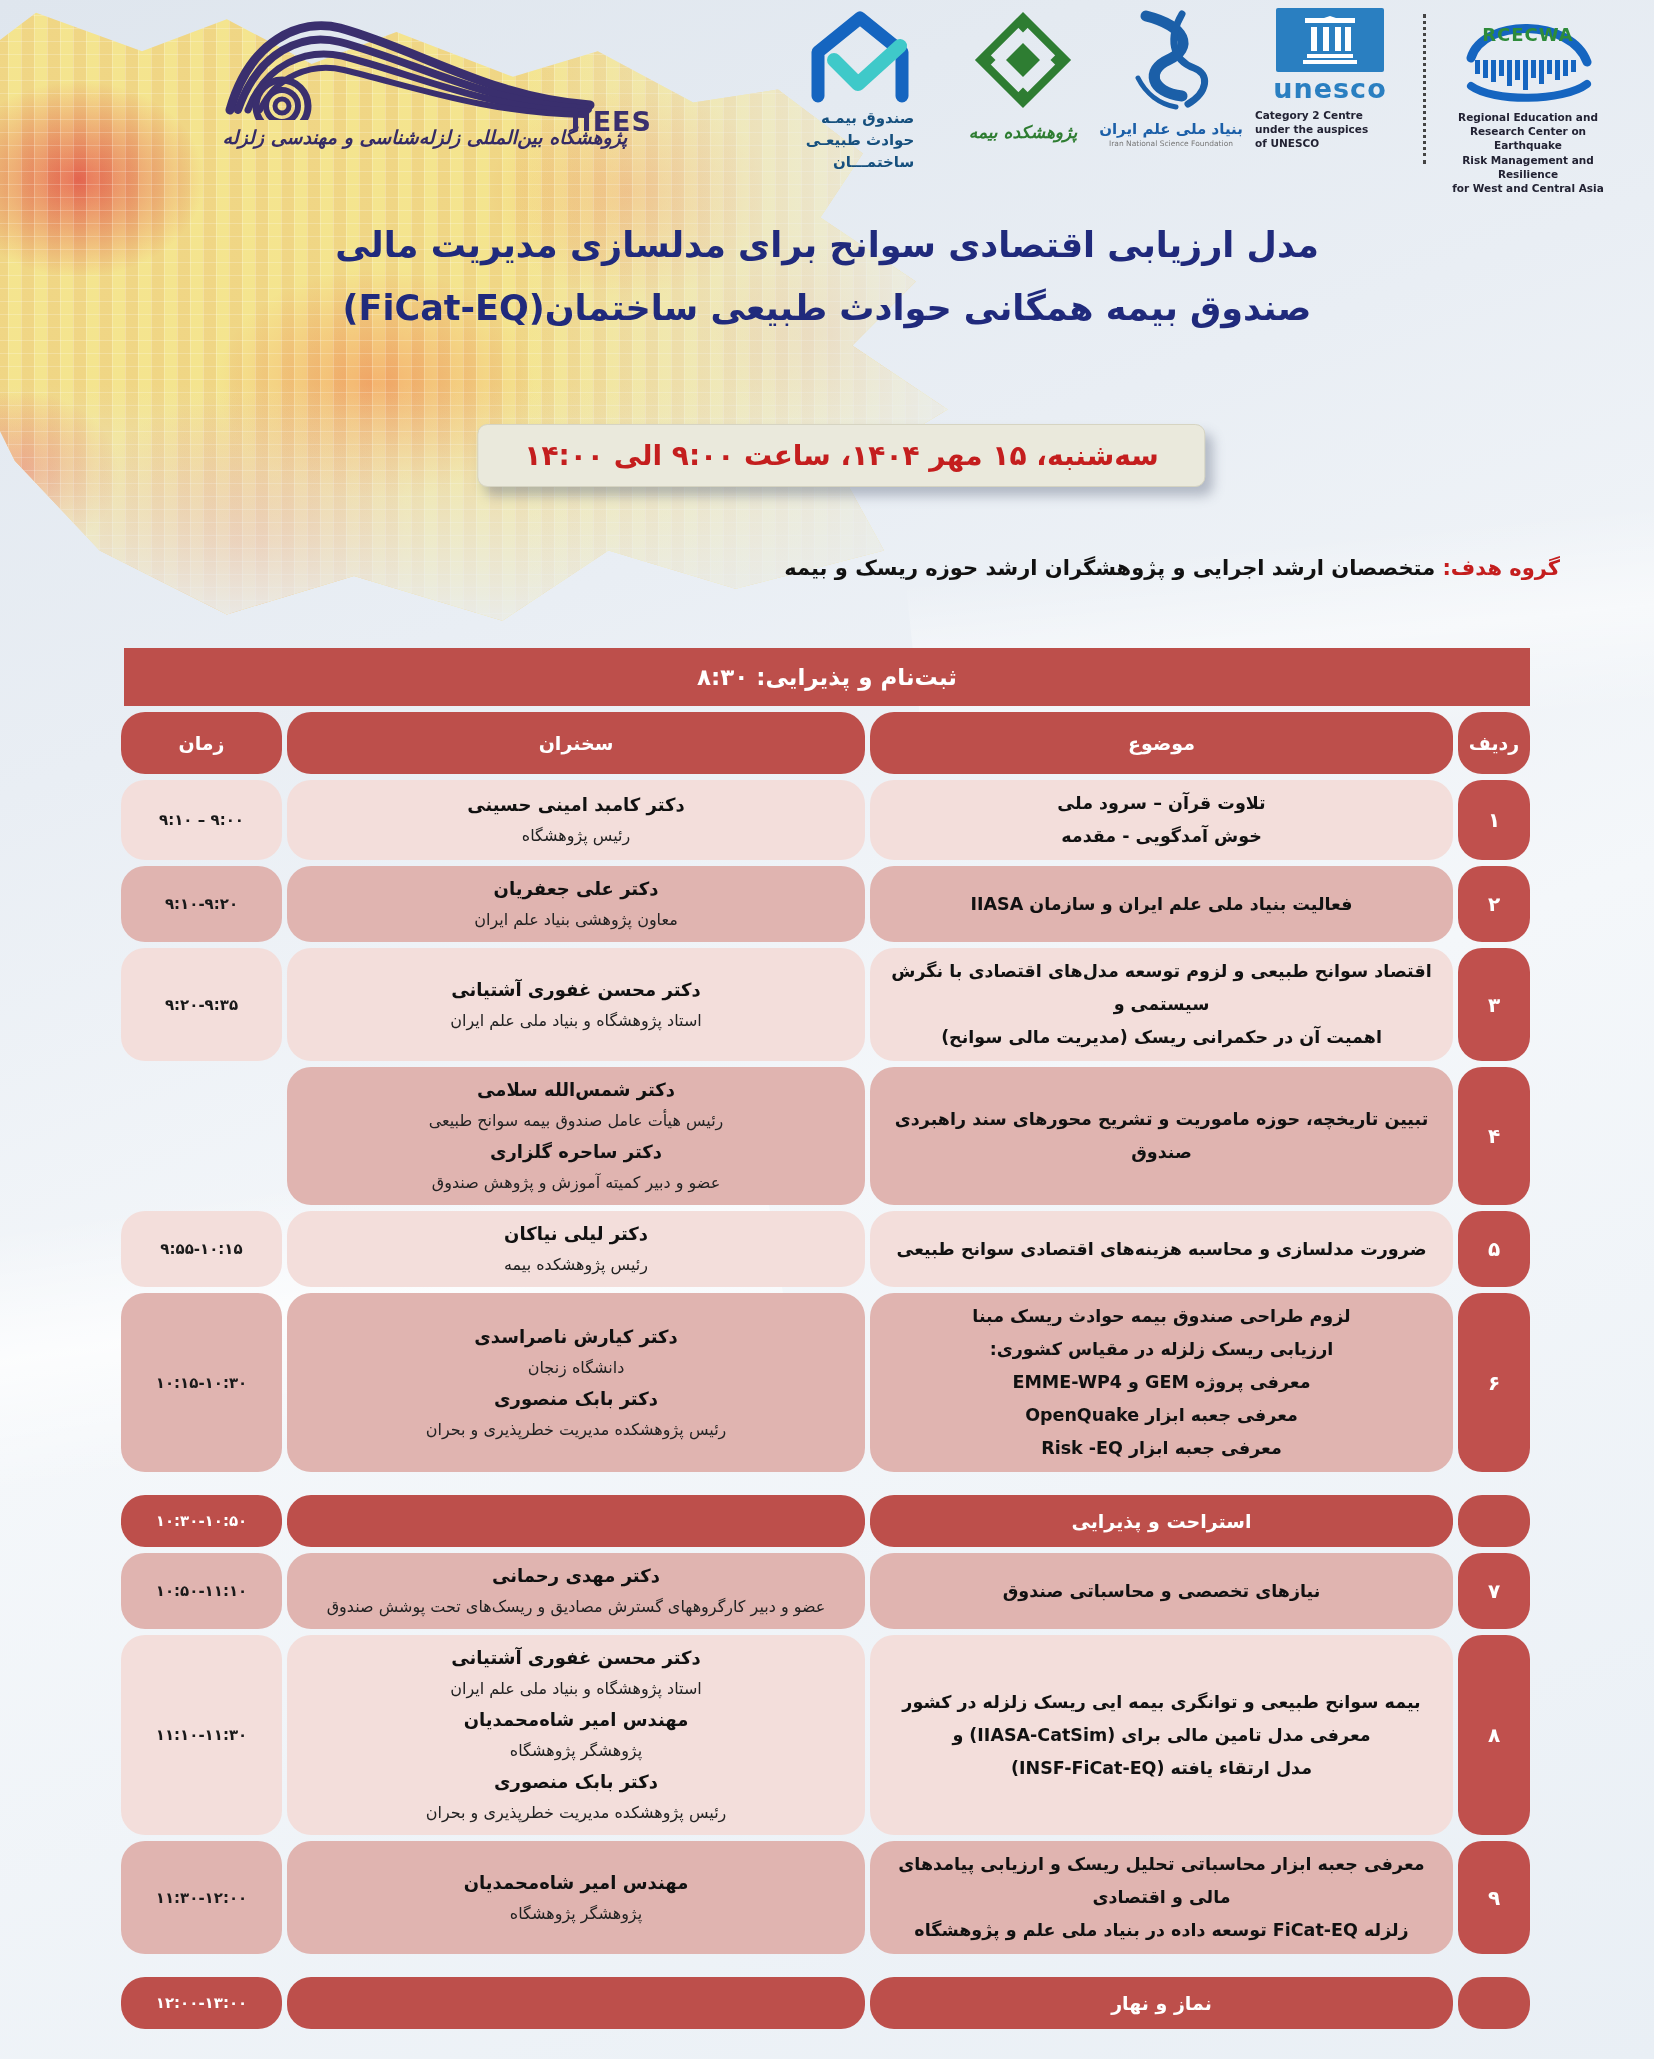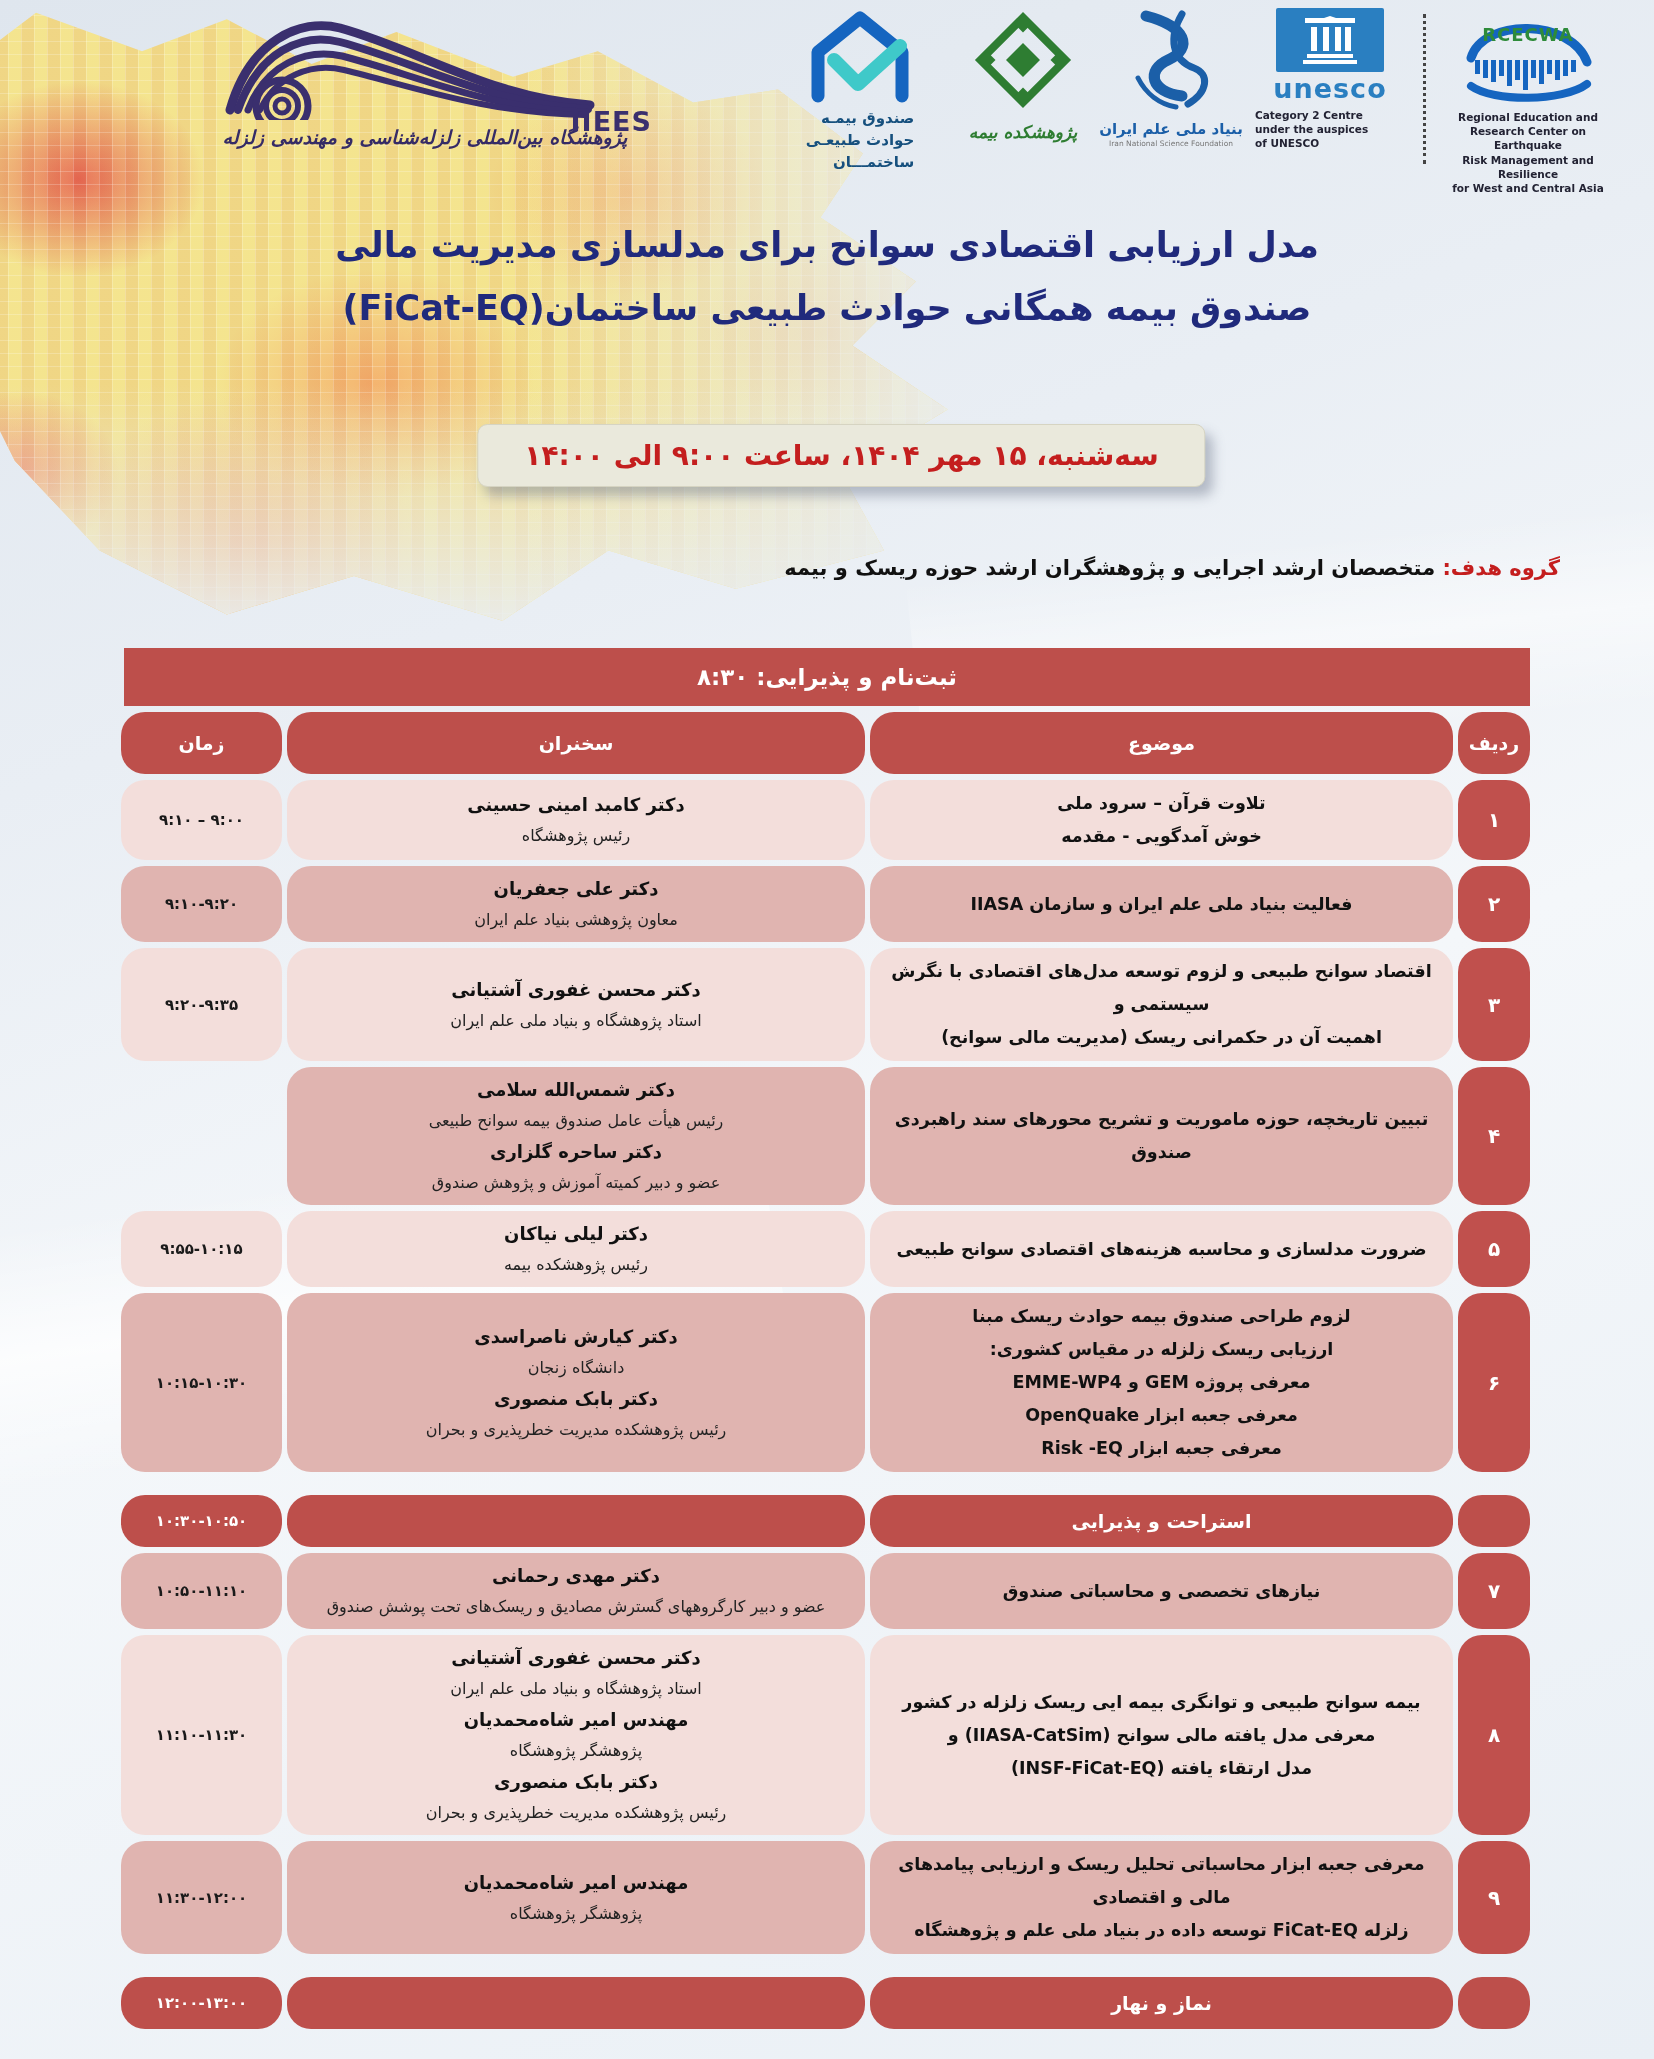--- a/index.html
+++ b/index.html
@@ -331,21 +331,21 @@
     <div class="cell body spk">
             <div class="speaker-strong">دکتر مهدی رحمانی</div>
             <div class="speaker-sub">عضو و دبیر کارگروههای گسترش مصادیق و ریسک‌های تحت پوشش صندوق</div>
           </div>
     <div class="cell body time">۱۰:۵۰-۱۱:۱۰</div>
   </div>
         <div class="grid-row tone-light" style="margin-bottom:6px;">
     <div class="cell num">۸</div>
     <div class="cell body topic">
             <div class="topic-line">بیمه سوانح طبیعی و توانگری بیمه ایی ریسک زلزله در کشور</div>
-            <div class="topic-line">معرفی مدل یافته مالی سوانح (IIASA-CatSim) و</div>
+            <div class="topic-line">معرفی مدل تامین مالی برای (IIASA-CatSim) و</div>
             <div class="topic-line">مدل ارتقاء یافته (INSF-FiCat-EQ)</div>
           </div>
     <div class="cell body spk">
             <div class="speaker-strong">دکتر محسن غفوری آشتیانی</div>
             <div class="speaker-sub">استاد پژوهشگاه و بنیاد ملی علم ایران</div>
             <div class="speaker-strong">مهندس امیر شاه‌محمدیان</div>
             <div class="speaker-sub">پژوهشگر پژوهشگاه</div>
             <div class="speaker-strong">دکتر بابک منصوری</div>
             <div class="speaker-sub">رئیس پژوهشکده مدیریت خطرپذیری و بحران</div>
           </div>

